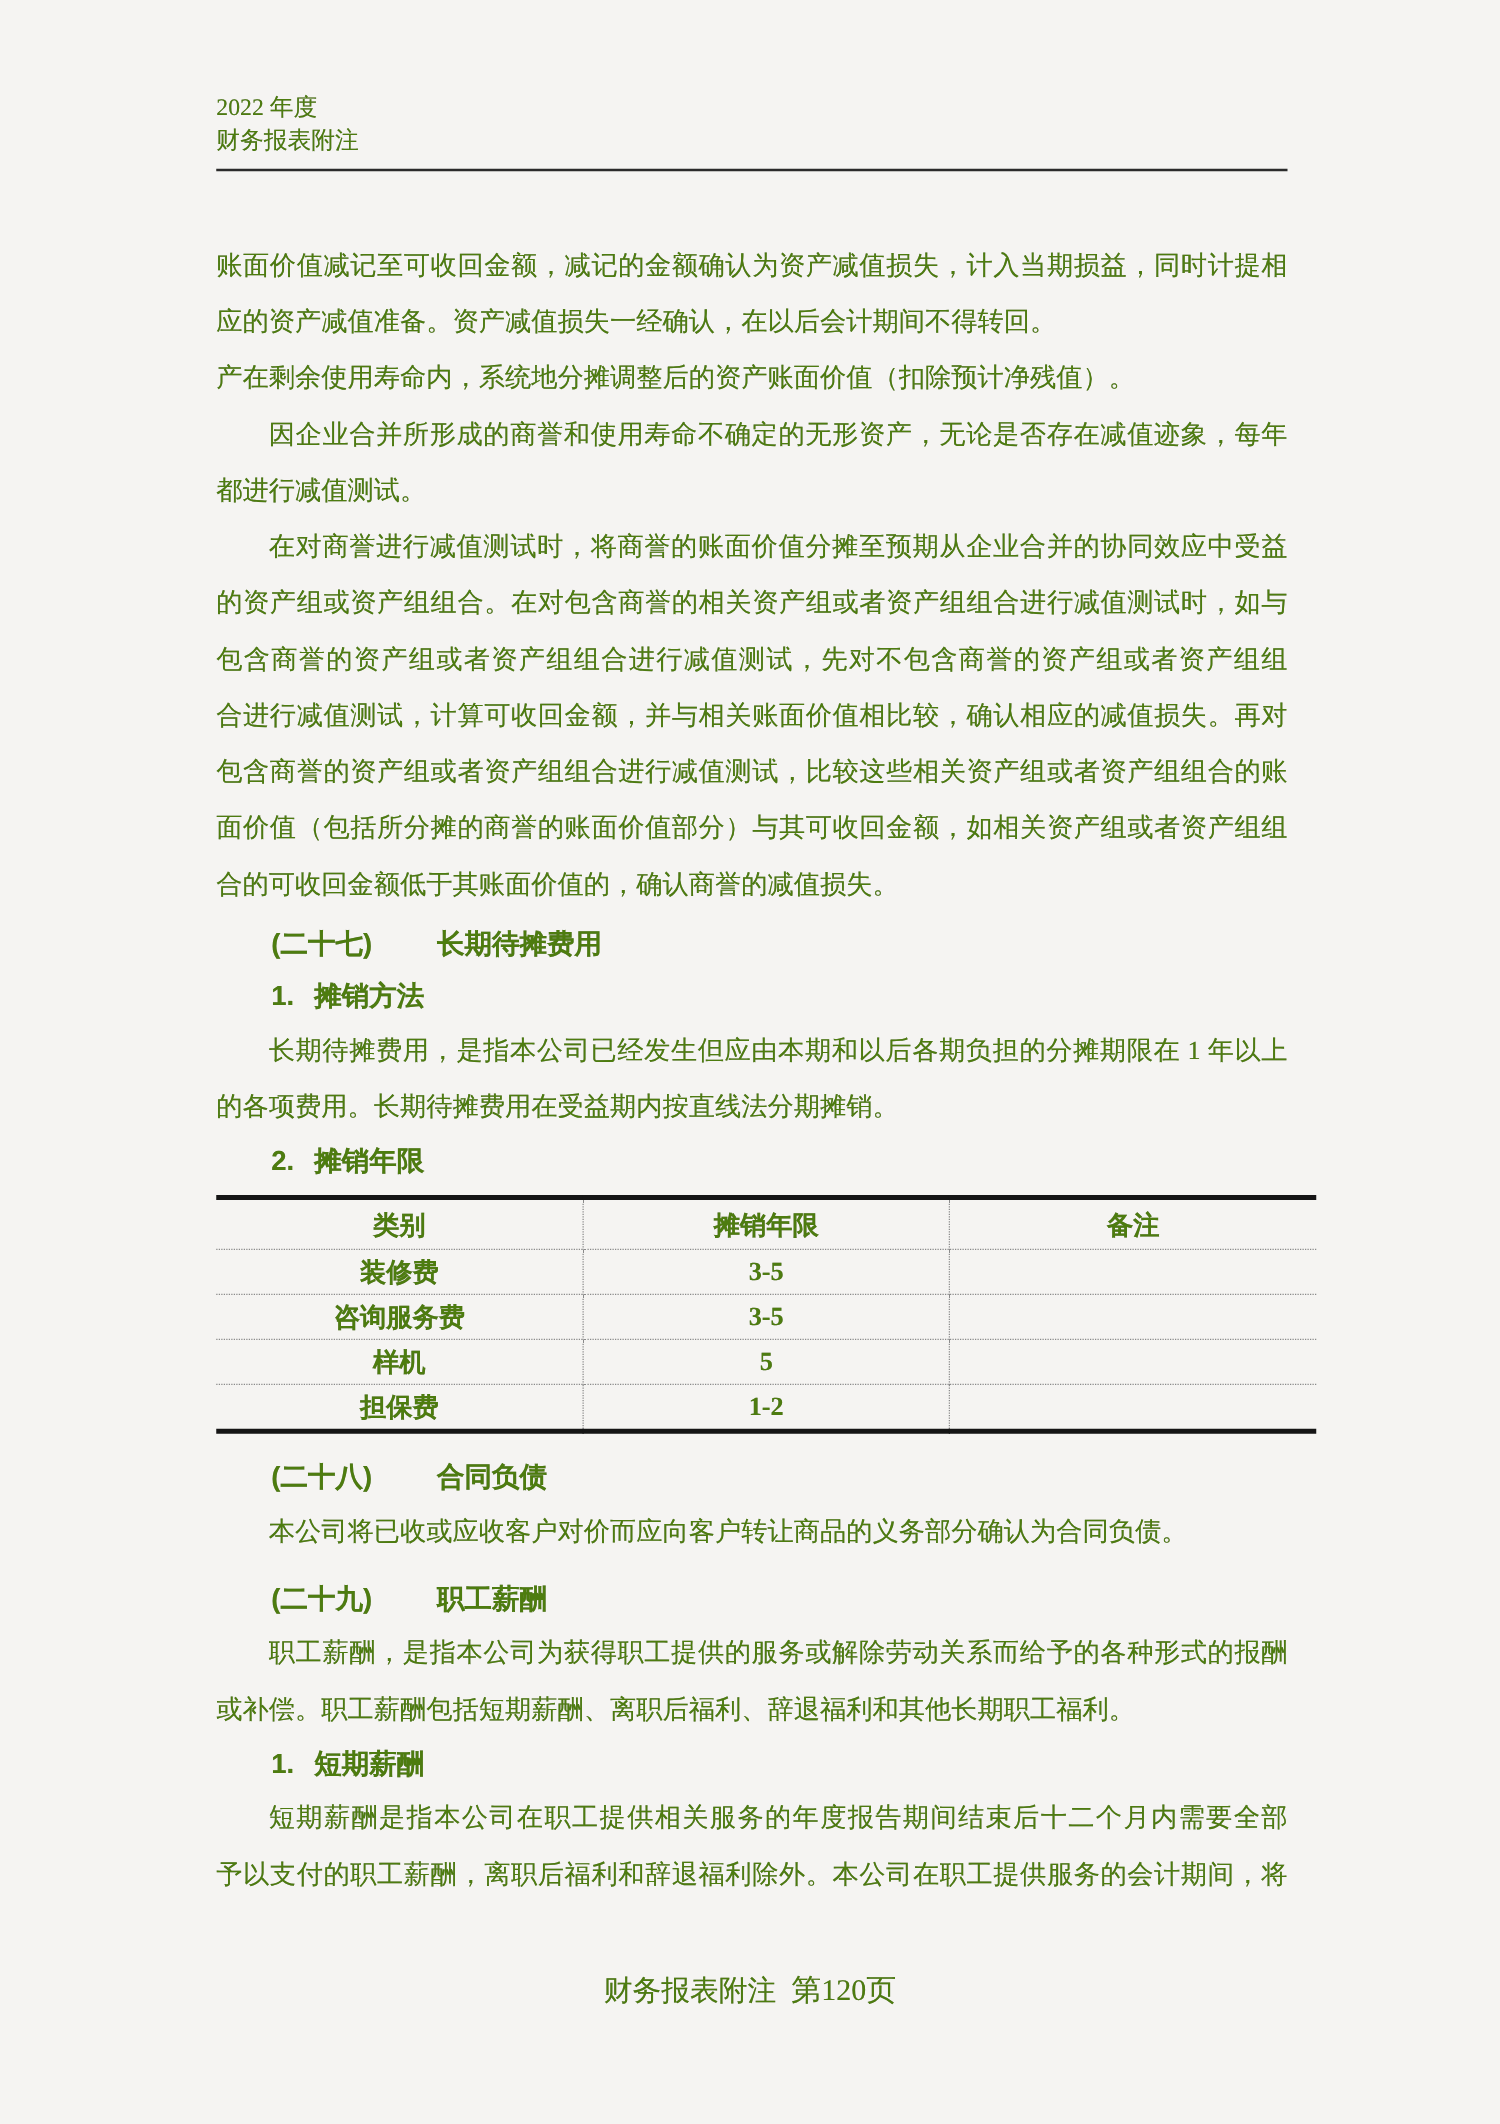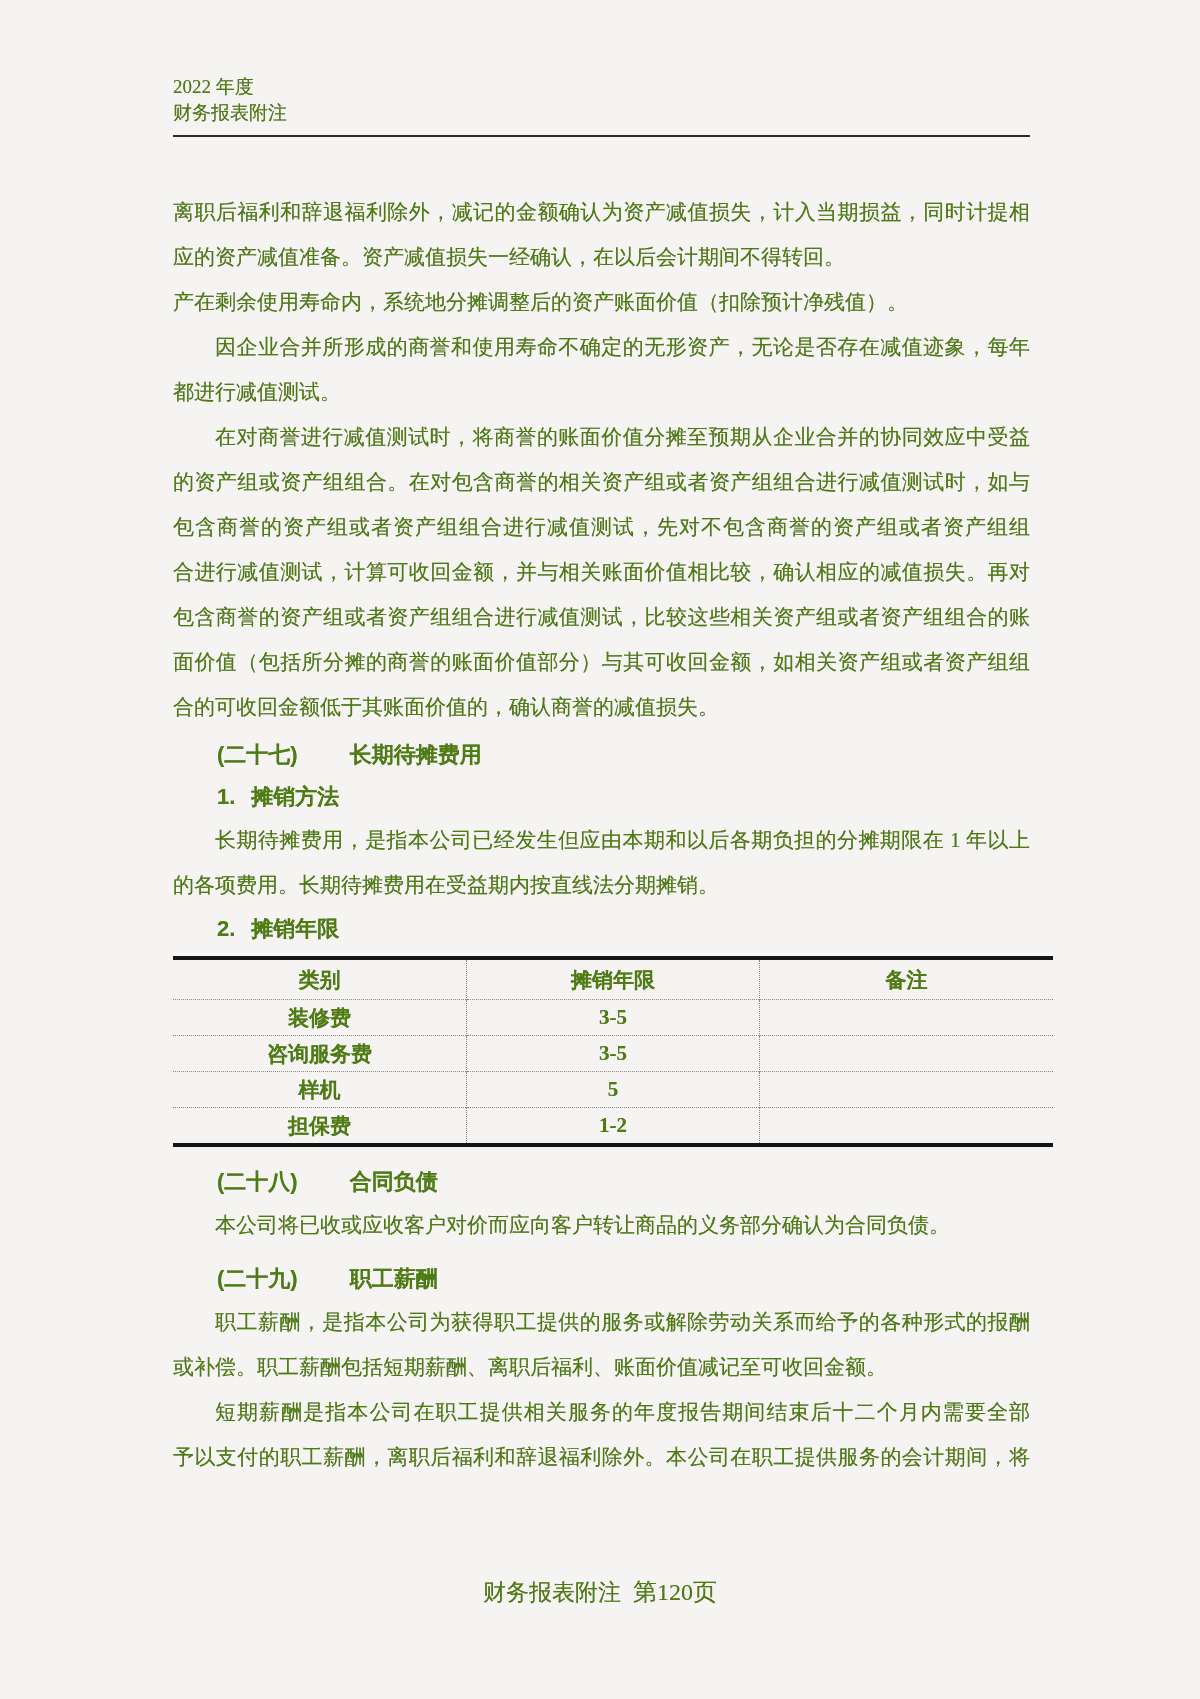--- a/index.html
+++ b/index.html
@@ -96,21 +96,21 @@
 <div class="page">
 
   <div class="doc-header">
     <div>2022 年度</div>
     <div>财务报表附注</div>
   </div>
 
   <div class="doc-body">
 
     <div>
-      <div class="ln jf">离职后福利和辞退福利除外，减记的金额确认为资产减值损失，计入当期损益，同时计提相</div>
+      <div class="ln jf">账面价值减记至可收回金额，减记的金额确认为资产减值损失，计入当期损益，同时计提相</div>
       <div class="ln">应的资产减值准备。资产减值损失一经确认，在以后会计期间不得转回。</div>
     </div>
 
     <div>
       <div class="ln">产在剩余使用寿命内，系统地分摊调整后的资产账面价值（扣除预计净残值）。</div>
     </div>
 
     <div>
       <div class="ln jf ind">因企业合并所形成的商誉和使用寿命不确定的无形资产，无论是否存在减值迹象，每年</div>
       <div class="ln">都进行减值测试。</div>
@@ -182,23 +182,26 @@
     <div>
       <div class="ln ind">本公司将已收或应收客户对价而应向客户转让商品的义务部分确认为合同负债。</div>
     </div>
 
     <div class="sec-head mt10">
       <span class="sec-num">(二十九)</span><span>职工薪酬</span>
     </div>
 
     <div>
       <div class="ln jf ind">职工薪酬，是指本公司为获得职工提供的服务或解除劳动关系而给予的各种形式的报酬</div>
-      <div class="ln">或补偿。职工薪酬包括短期薪酬、离职后福利、账面价值减记至可收回金额。</div>
-    </div>
-
+      <div class="ln">或补偿。职工薪酬包括短期薪酬、离职后福利、辞退福利和其他长期职工福利。</div>
+    </div>
+
+    <div class="sub-head">
+      <span class="sub-num">1.</span><span>短期薪酬</span>
+    </div>
 
     <div>
       <div class="ln jf ind">短期薪酬是指本公司在职工提供相关服务的年度报告期间结束后十二个月内需要全部</div>
       <div class="ln jf">予以支付的职工薪酬，离职后福利和辞退福利除外。本公司在职工提供服务的会计期间，将</div>
     </div>
 
   </div>
 
   <div class="doc-footer">
     <span class="f-title">财务报表附注</span><span class="f-page">第120页</span>

